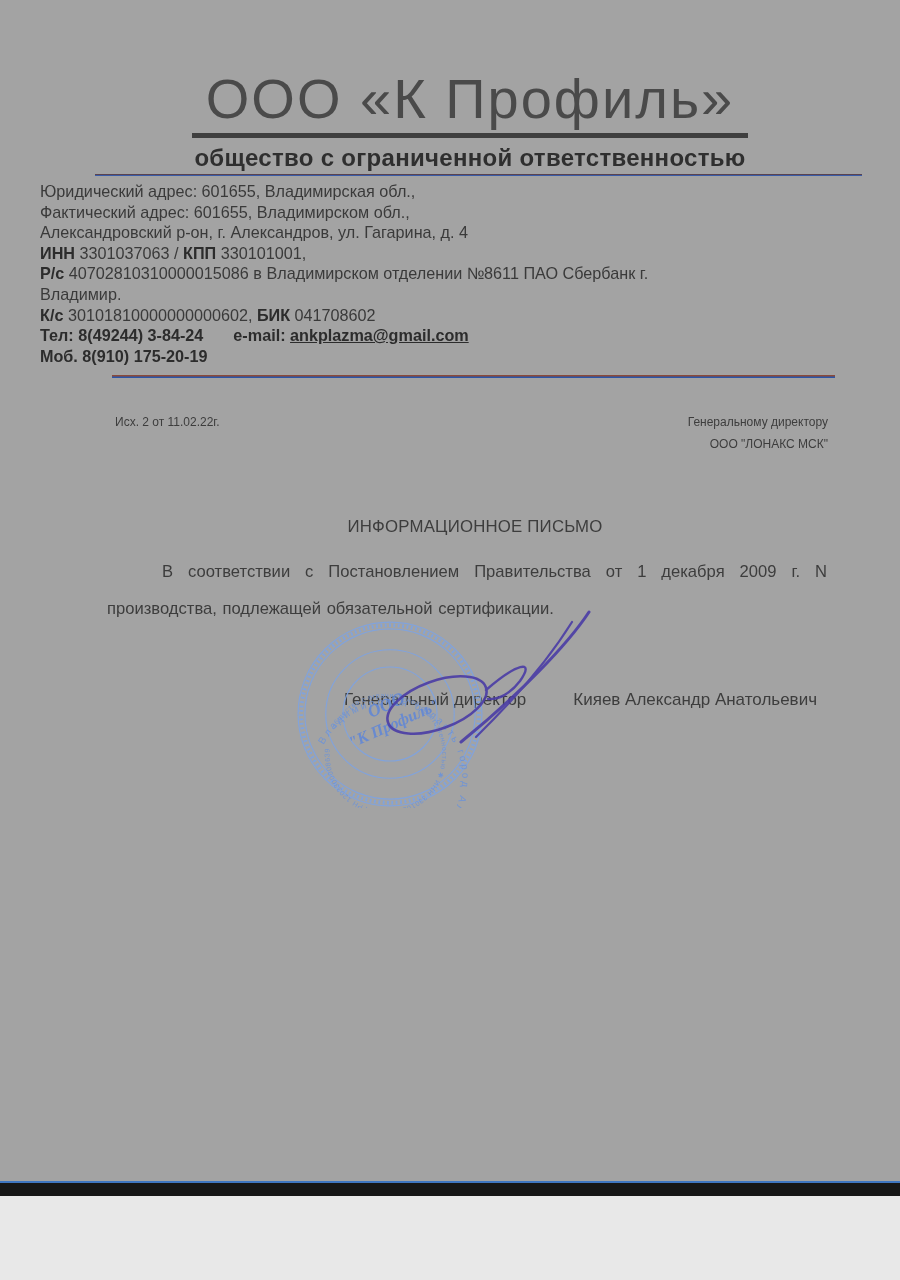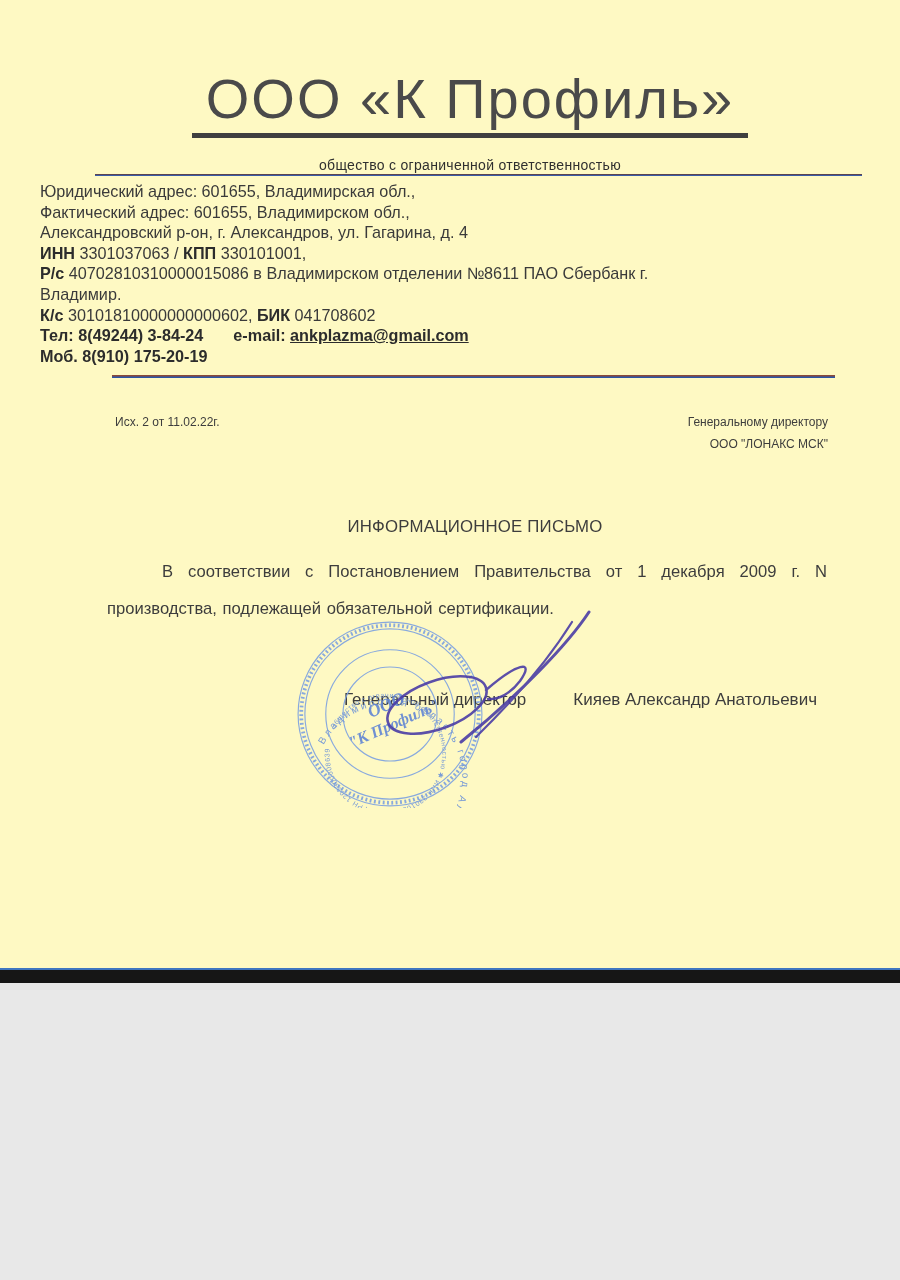--- a/index.html
+++ b/index.html
@@ -1,40 +1,40 @@
 <!DOCTYPE html>
 <html style="--text: #3d3d3d; --title: #4a4a4a; --rule-dark: #3f3f3f; --rule-blue: #3a5ca8; --stamp: #7fa3e0; --stamp-text: #6d93d8; --signature: #4b3da6; --scan-band: #161616; --scan-line: #3f76c0;"><head>
 <meta charset="utf-8">
 <style>
   html,body{margin:0;padding:0;background:#e8e8e8;}
   .page{
     position:relative;
-    width:900px;height:983px;
+    width:900px;height:1196px;
     margin:0 auto;
-    background:#fef9c3;
+    background:#a3a3a3;
     overflow:hidden;
     font-family:"Liberation Sans",sans-serif;
     color:var(--text,#3d3d3d);
   }
   
   .letterhead{
     position:absolute;top:68px;left:40px;width:860px;
     text-align:center;
   }
   .company-title{
     display:inline-block;
     font-size:56px;line-height:1.1;
     font-weight:400;letter-spacing:2px;
     color:var(--title,#4a4a4a);
     border-bottom:5px solid var(--rule-dark,#3f3f3f);
     padding:0 14px 3px 14px;
   }
   .company-type{
-    margin-top:19px;
-    font-size:14px;font-weight:normal;letter-spacing:.3px;
+    margin-top:6px;
+    font-size:24px;font-weight:bold;letter-spacing:.3px;
     color:#2f2f2f;
   }
   .thin-rule{
     position:absolute;top:174px;left:95px;width:767px;height:2px;
     background:linear-gradient(to bottom,#5a4450 40%,var(--rule-blue,#3a5ca8) 60%);
   }
   .contact{
     position:absolute;top:181px;left:40px;width:860px;
     font-size:16.2px;line-height:20.6px;
     color:#3a3a3a;

